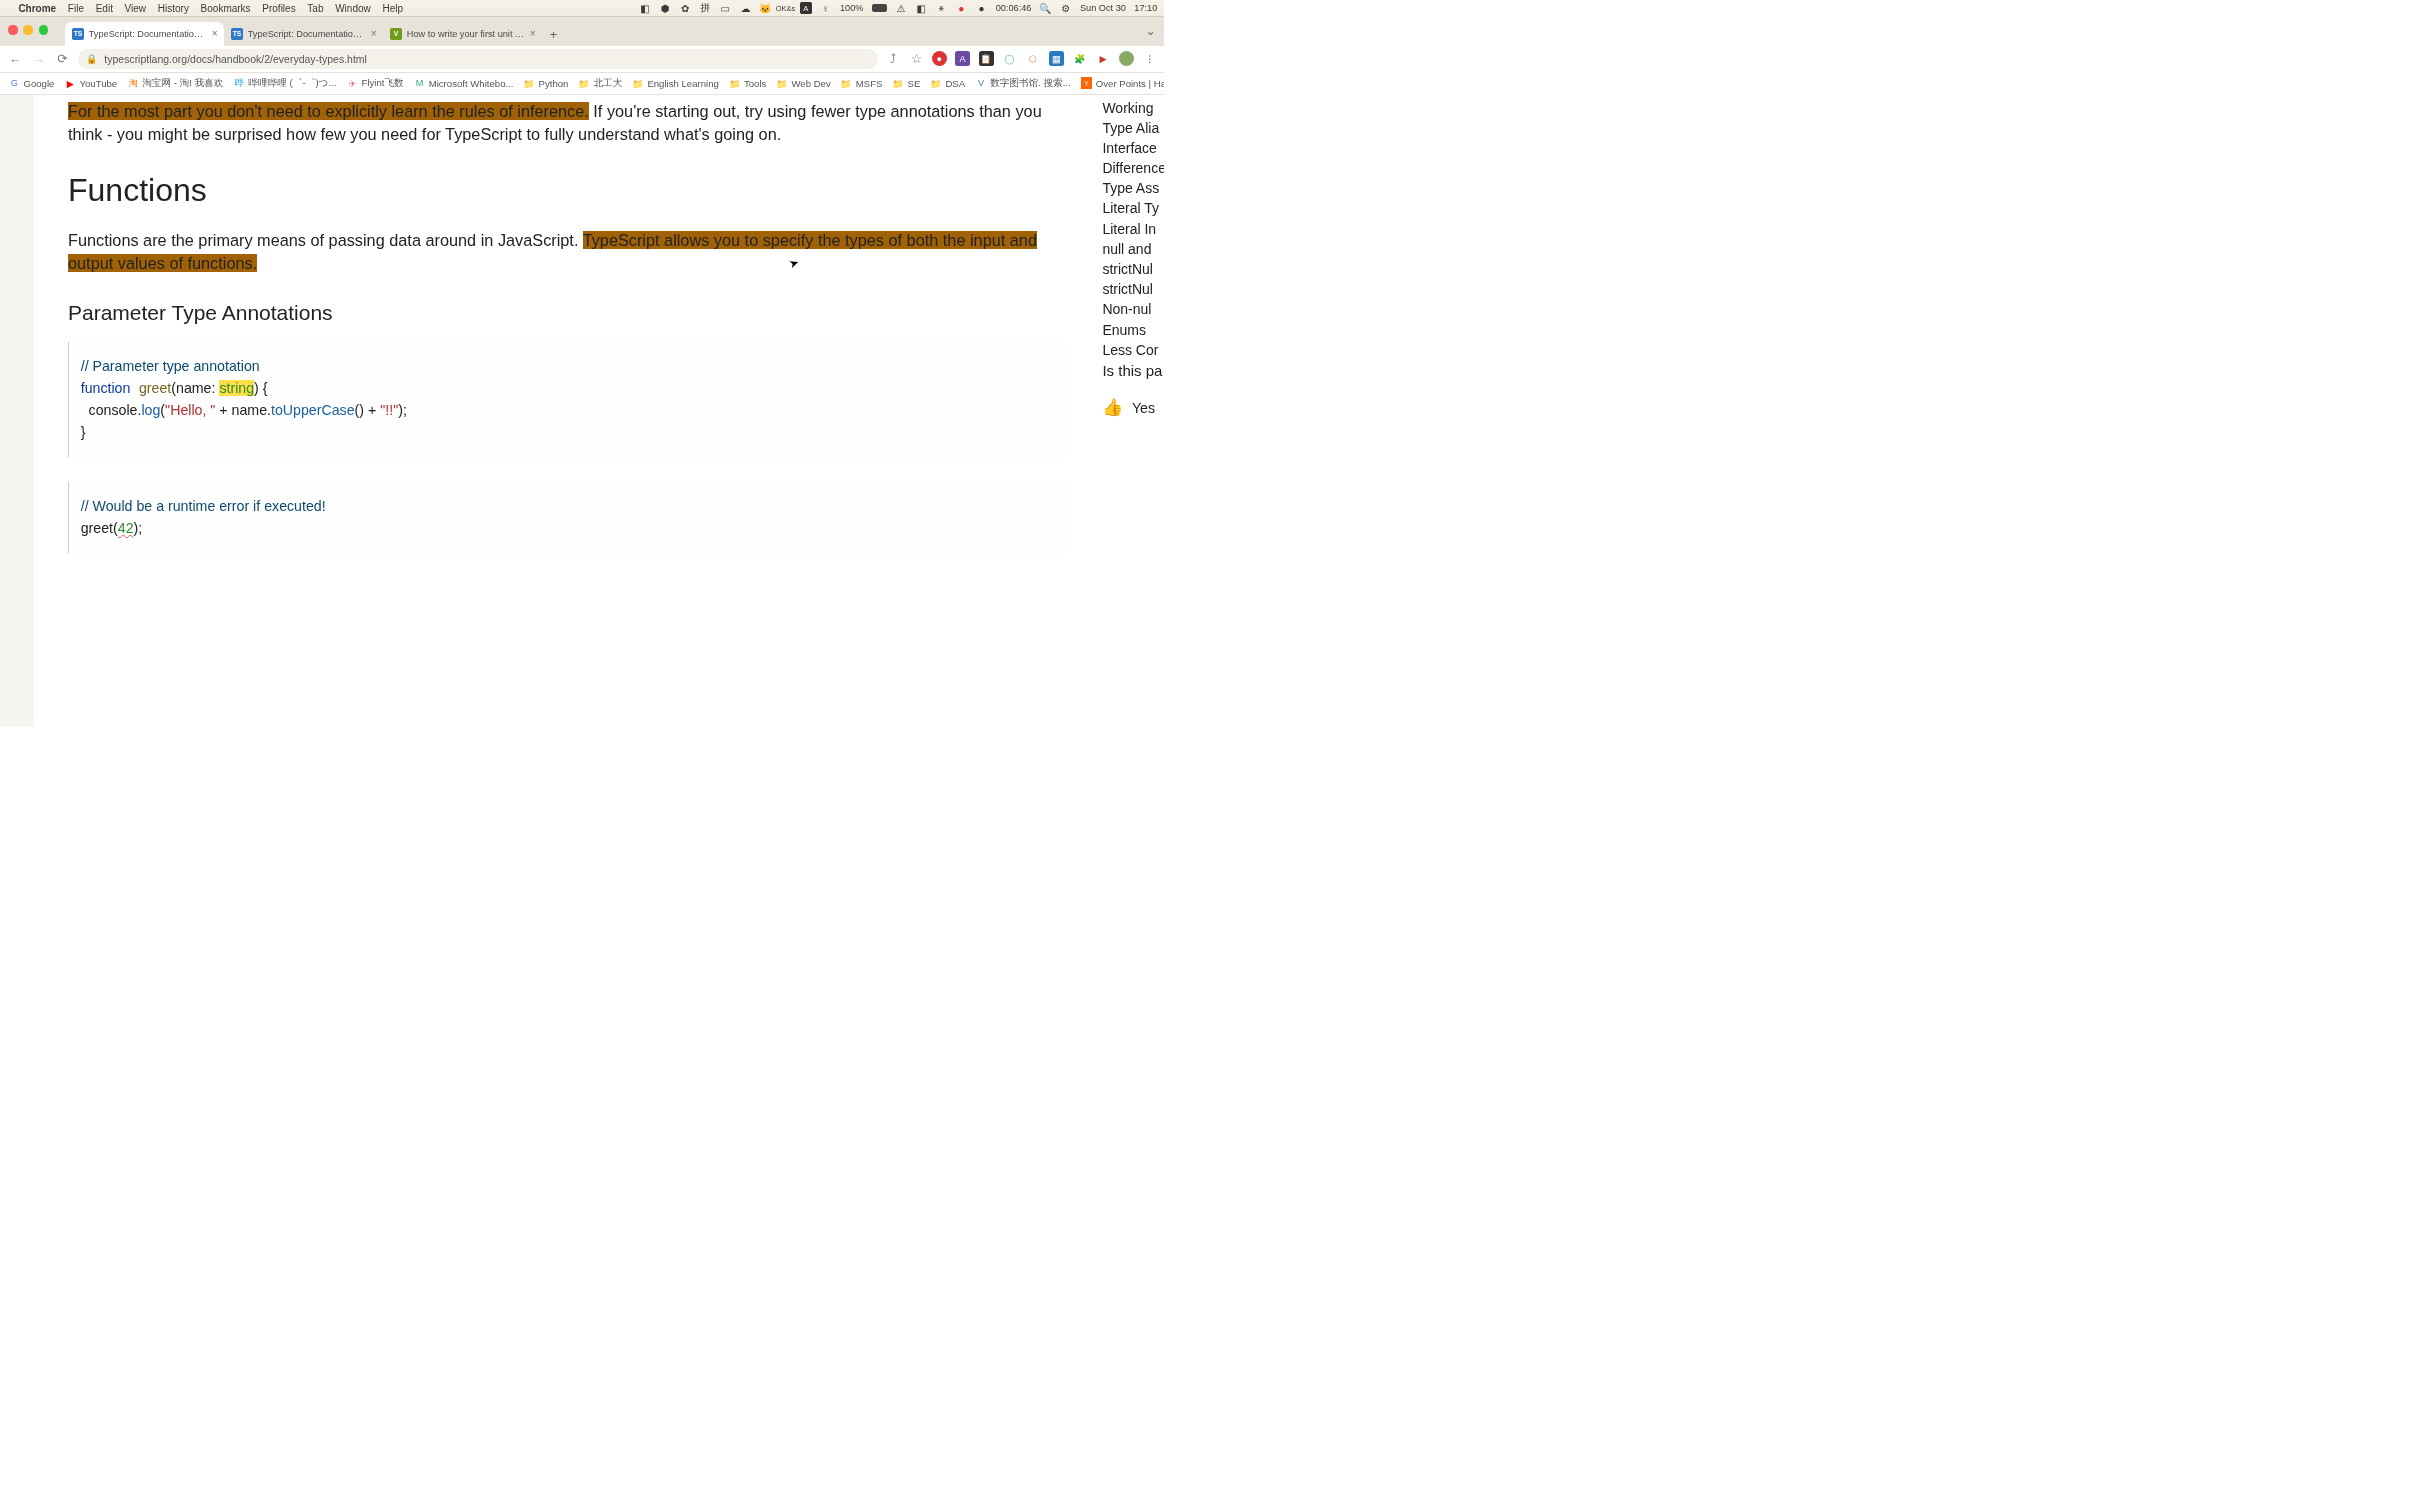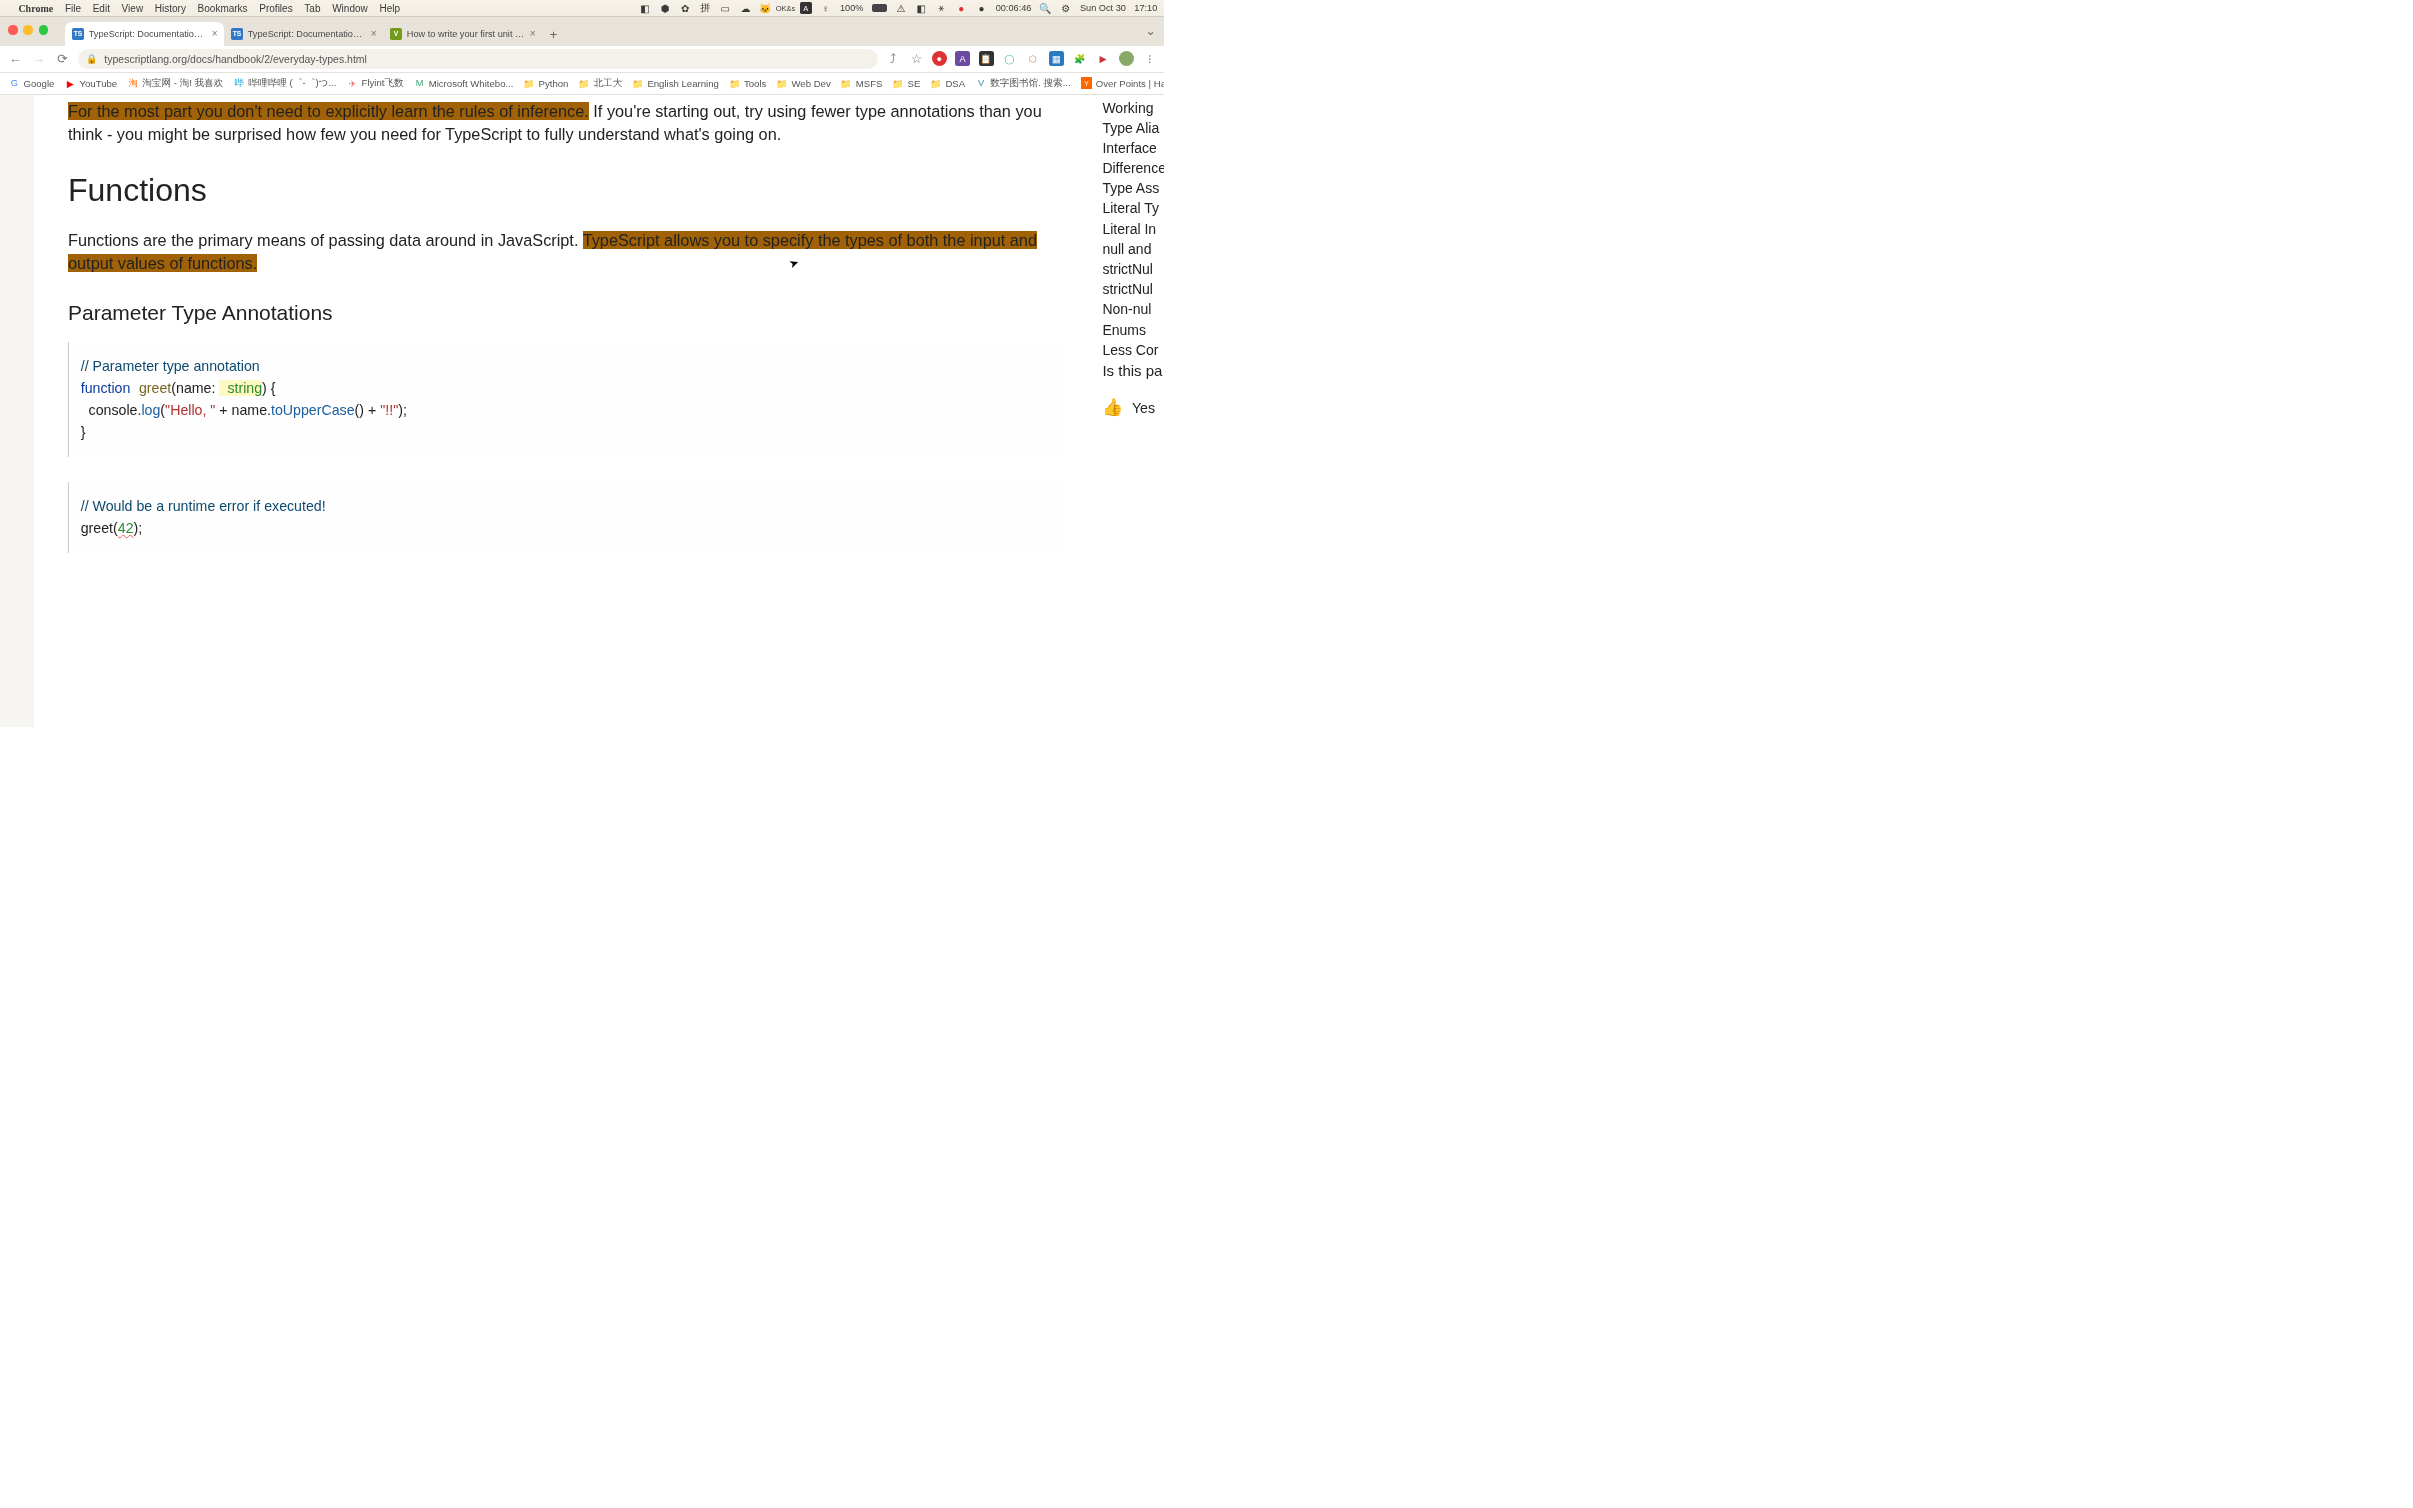--- a/index.html
+++ b/index.html
@@ -28,21 +28,20 @@
     .menubar-left {
       display: flex;
       align-items: center;
       gap: 11.7px;
     }
     .menubar-left .apple {
       font-size: 11px;
     }
     .menubar-left .appname {
       font-weight: 600;
-      font-family: Liberation Serif, serif;
     }
     .menubar-right {
       margin-left: auto;
       display: flex;
       align-items: center;
       gap: 8.4px;
       font-size: 9.2px;
     }
     .menubar-right .micon {
       width: 11.7px;
@@ -276,22 +275,21 @@
     .c-type { color: #2e8b2e; }
     .c-string { color: #b03030; }
     .c-method { color: #1a5fa0; }
     .c-num { color: #2e8b2e; }
     .c-log { color: #1a5fa0; }
     .squiggle {
       text-decoration: underline wavy #e55;
       text-decoration-thickness: 1px;
     }
     .hl-type {
-      background: #fef9c3;
-      padding-left: 8px;
+      background: #fde047;
     }
     
     .right-sidebar {
       width: 65px;
       flex-shrink: 0;
       padding: 5px 0 0 3.4px;
       font-size: 14px;
       color: #222;
       overflow: hidden;
     }

